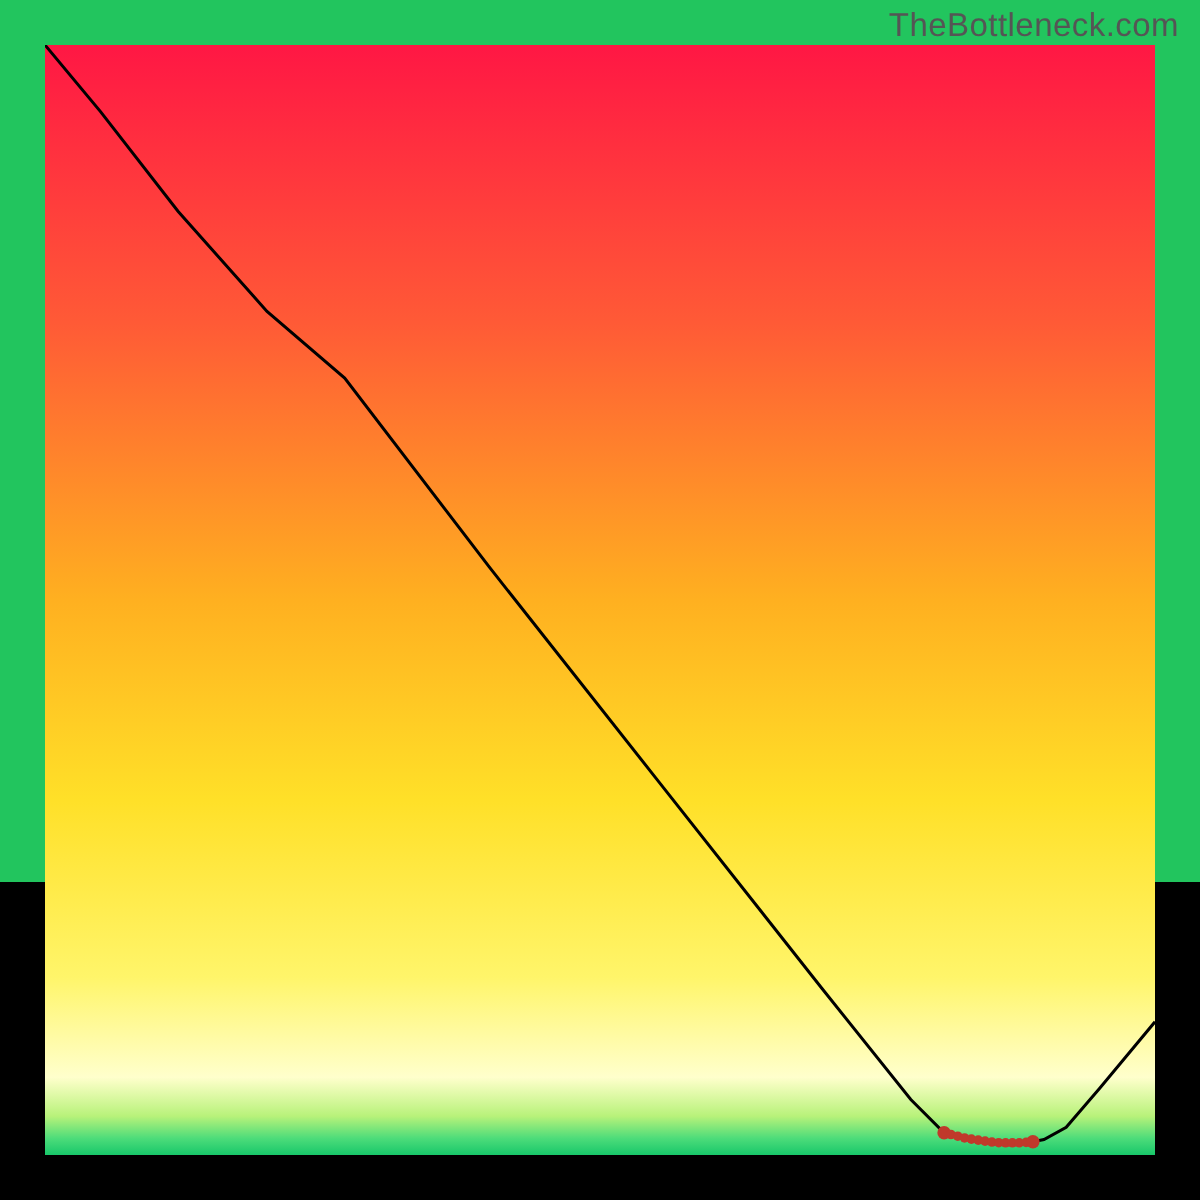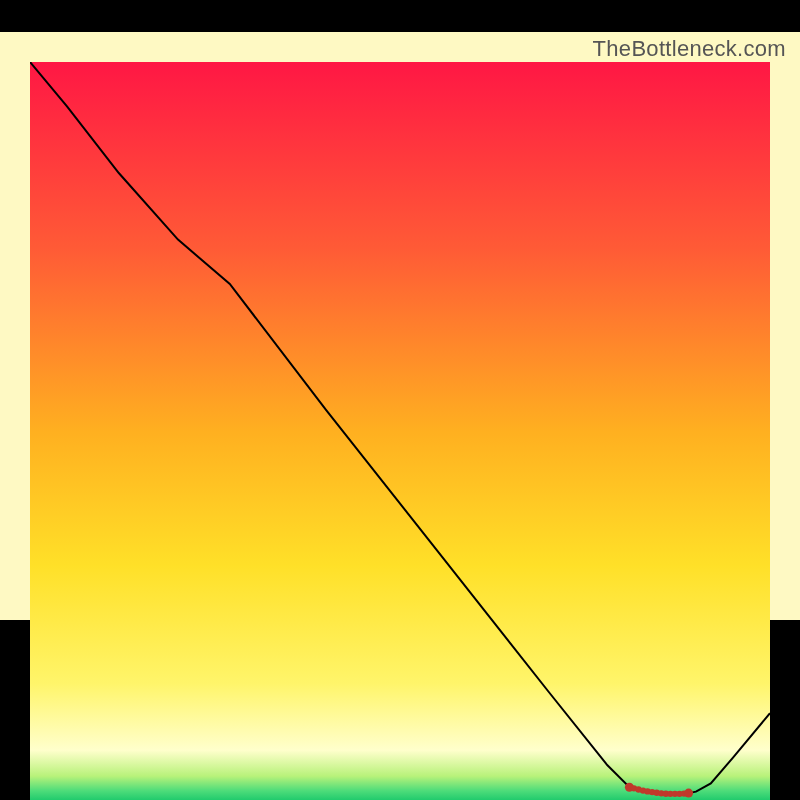--- a/index.html
+++ b/index.html
@@ -8,22 +8,21 @@
     width: 800px;
     height: 800px;
     background: #000;
     font-family: Arial, Helvetica, sans-serif;
     overflow: hidden;
   }
   .frame {
     position: relative;
     width: 800px;
     height: 588px;
-    background: #fef9c3;
-    margin-top: 32px;
+    background: #22c55e;
   }
   .watermark {
     position: absolute;
     top: 4px;
     right: 14px;
     color: #555;
     font-size: 22px;
     font-weight: 500;
     letter-spacing: 0.3px;
     user-select: none;

